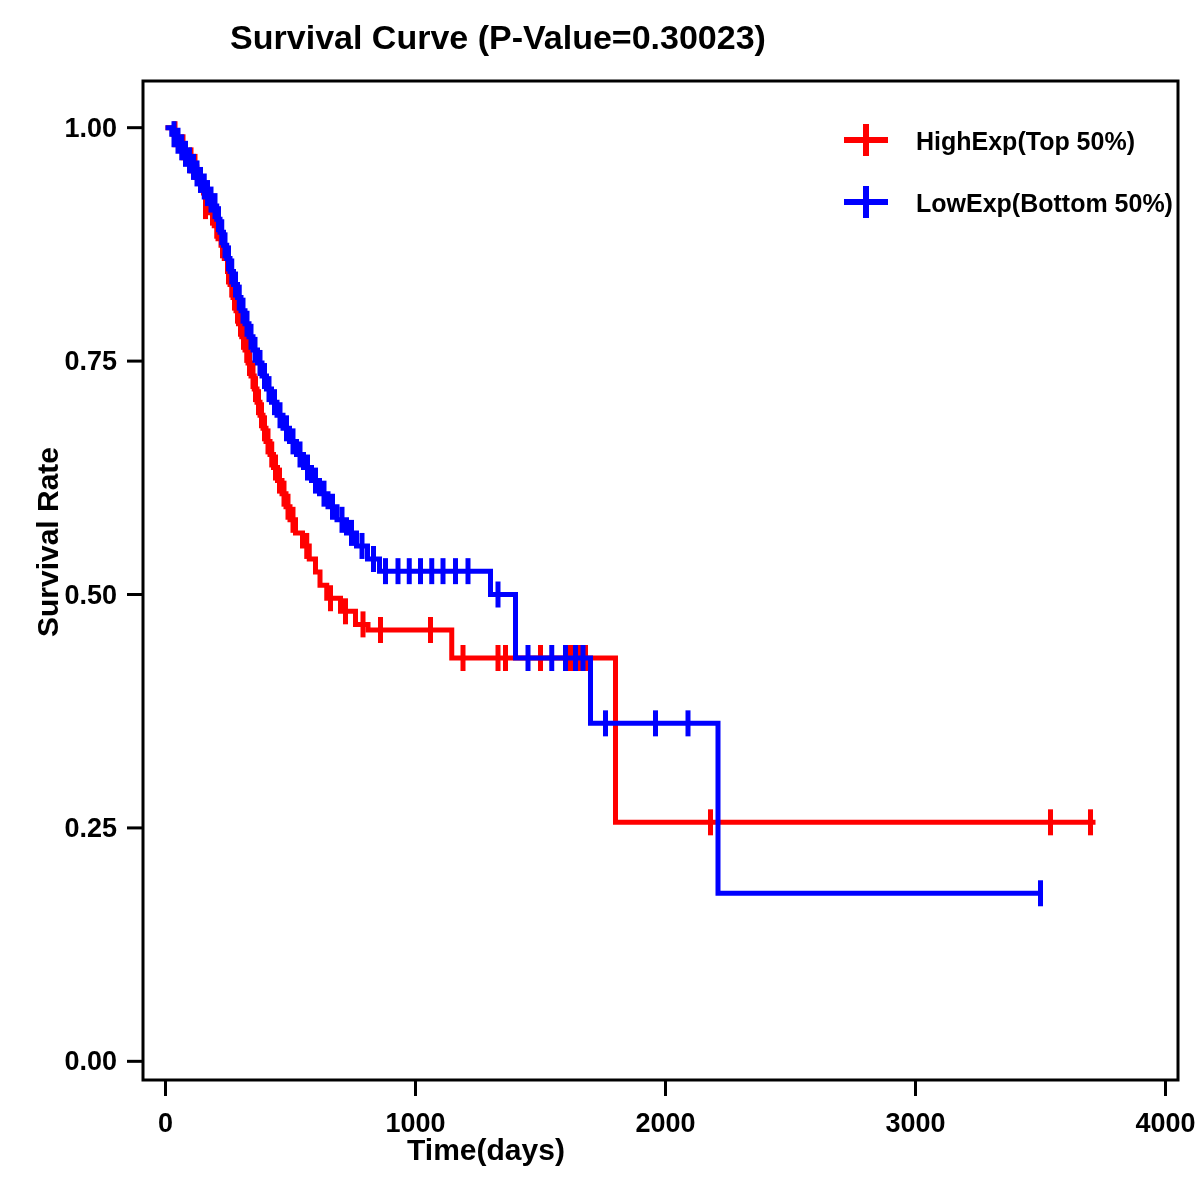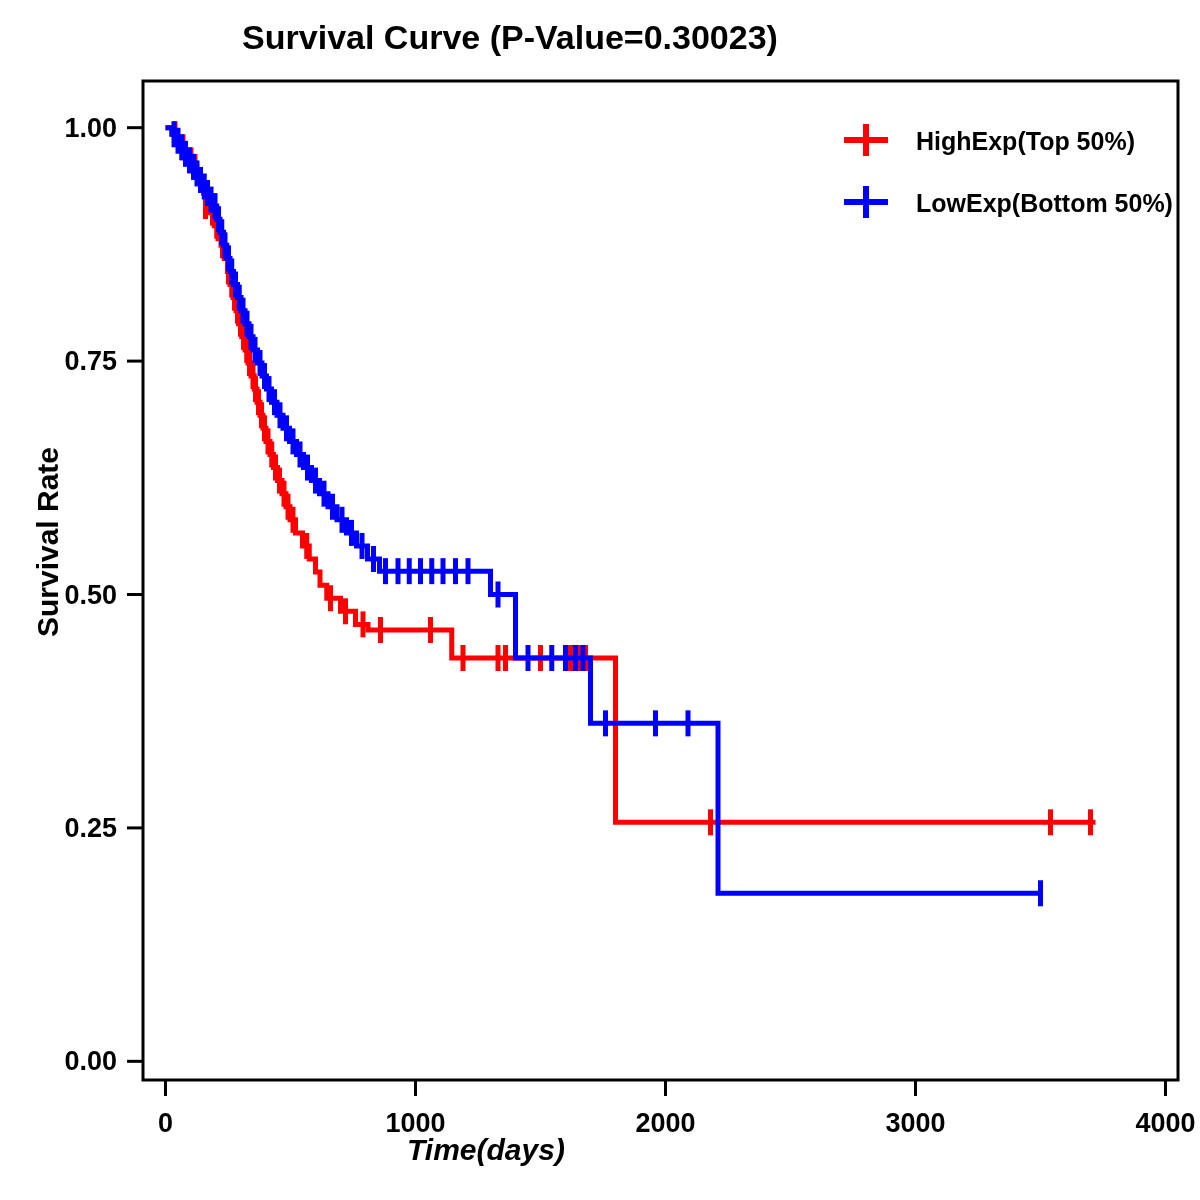--- a/index.html
+++ b/index.html
@@ -15,21 +15,21 @@
     position: relative;
   }
   #figure {
     position: absolute;
     left: 0; top: 0;
     width: 1200px;
     height: 1200px;
   }
   #chart-title {
     position: absolute;
-    left: 16px;
+    left: 4px;
     top: 18px;
     width: 988px;
     text-align: center;
     font-size: 34px;
     font-weight: bold;
     color: #000000;
     letter-spacing: 0px;
   }
   #ylabel {
     position: absolute;
@@ -45,21 +45,20 @@
   }
   #xlabel {
     position: absolute;
     left: 0;
     top: 1133px;
     width: 972px;
     text-align: center;
     font-size: 30px;
     font-weight: bold;
     color: #000000;
-    font-style: italic;
   }
   #plot-svg {
     position: absolute;
     left: 0;
     top: 0;
   }
   .tick-label {
     font-family: "Liberation Sans", sans-serif;
     font-size: 27px;
     font-weight: bold;

